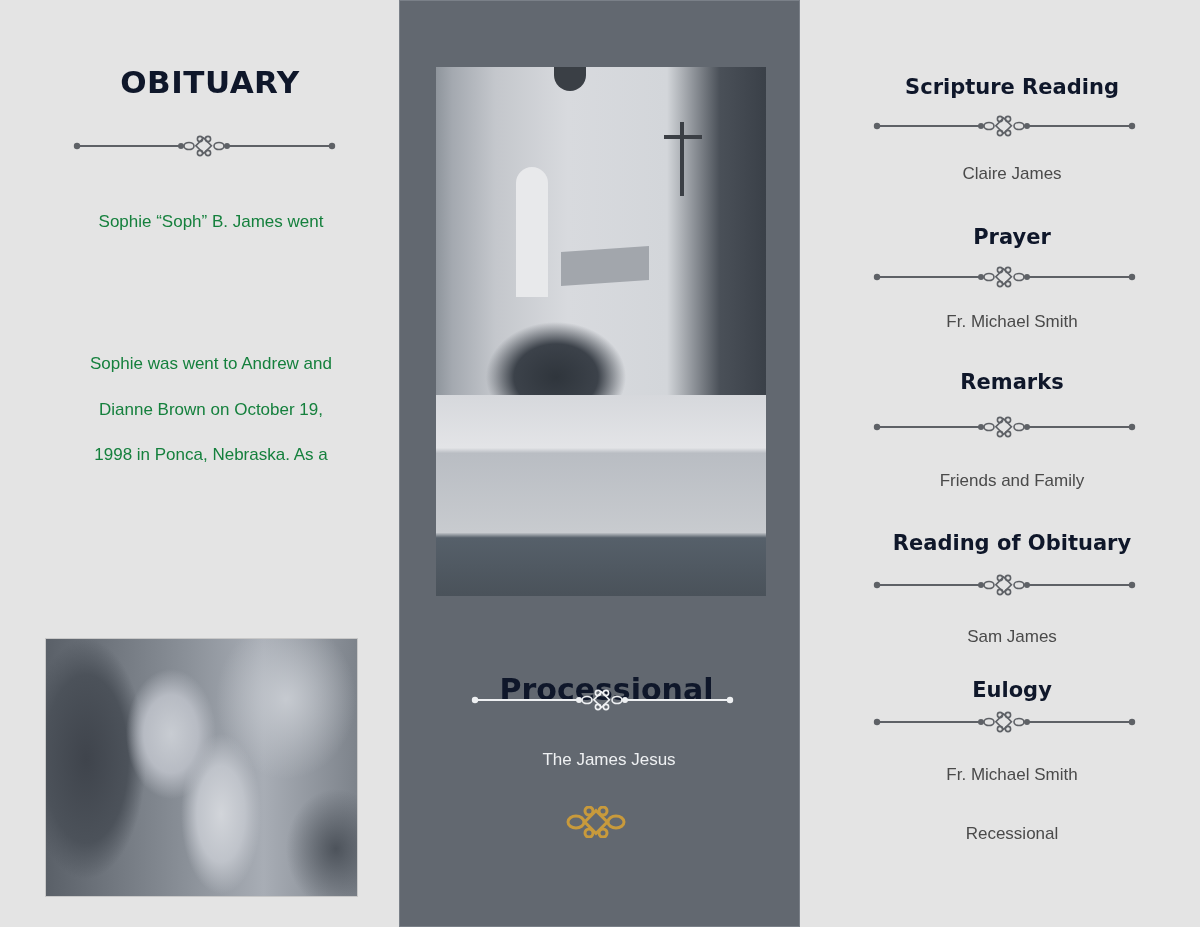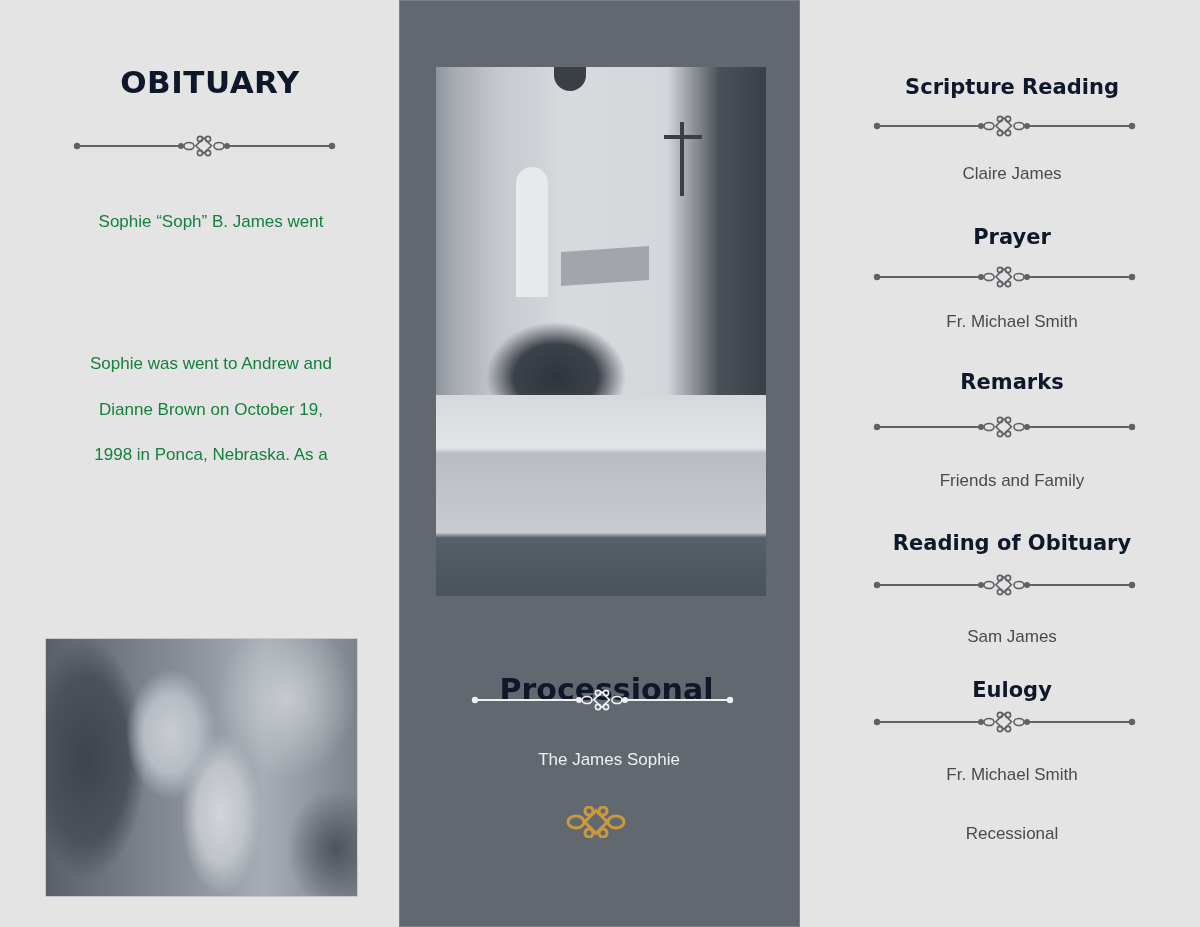--- a/index.html
+++ b/index.html
@@ -144,21 +144,21 @@
       <ellipse cx="146" cy="7" rx="5" ry="3.5"></ellipse>
       <rect x="125" y="1.5" width="11" height="11" transform="rotate(45 131 7)"></rect>
       <circle cx="127" cy="0" r="2.6"></circle>
         <circle cx="135" cy="0" r="2.6"></circle>
       <circle cx="127" cy="14" r="2.6"></circle>
         <circle cx="135" cy="14" r="2.6"></circle>
     </g>
   </svg>
 </div>
 
-<div class="proc-name">The James Sophie</div>
+<div class="proc-name">The James Jesus</div>
 
 <div class="ornament-gold">
   <svg viewBox="0 0 64 32" width="64" height="32">
     <g fill="none" stroke="#c89a3c" stroke-width="3">
       <ellipse cx="12" cy="16" rx="8" ry="6"></ellipse>
       <ellipse cx="52" cy="16" rx="8" ry="6"></ellipse>
       <rect x="24" y="8" width="16" height="16" transform="rotate(45 32 16)"></rect>
       <circle cx="25" cy="5" r="4"></circle>
         <circle cx="39" cy="5" r="4"></circle>
       <circle cx="25" cy="27" r="4"></circle>

